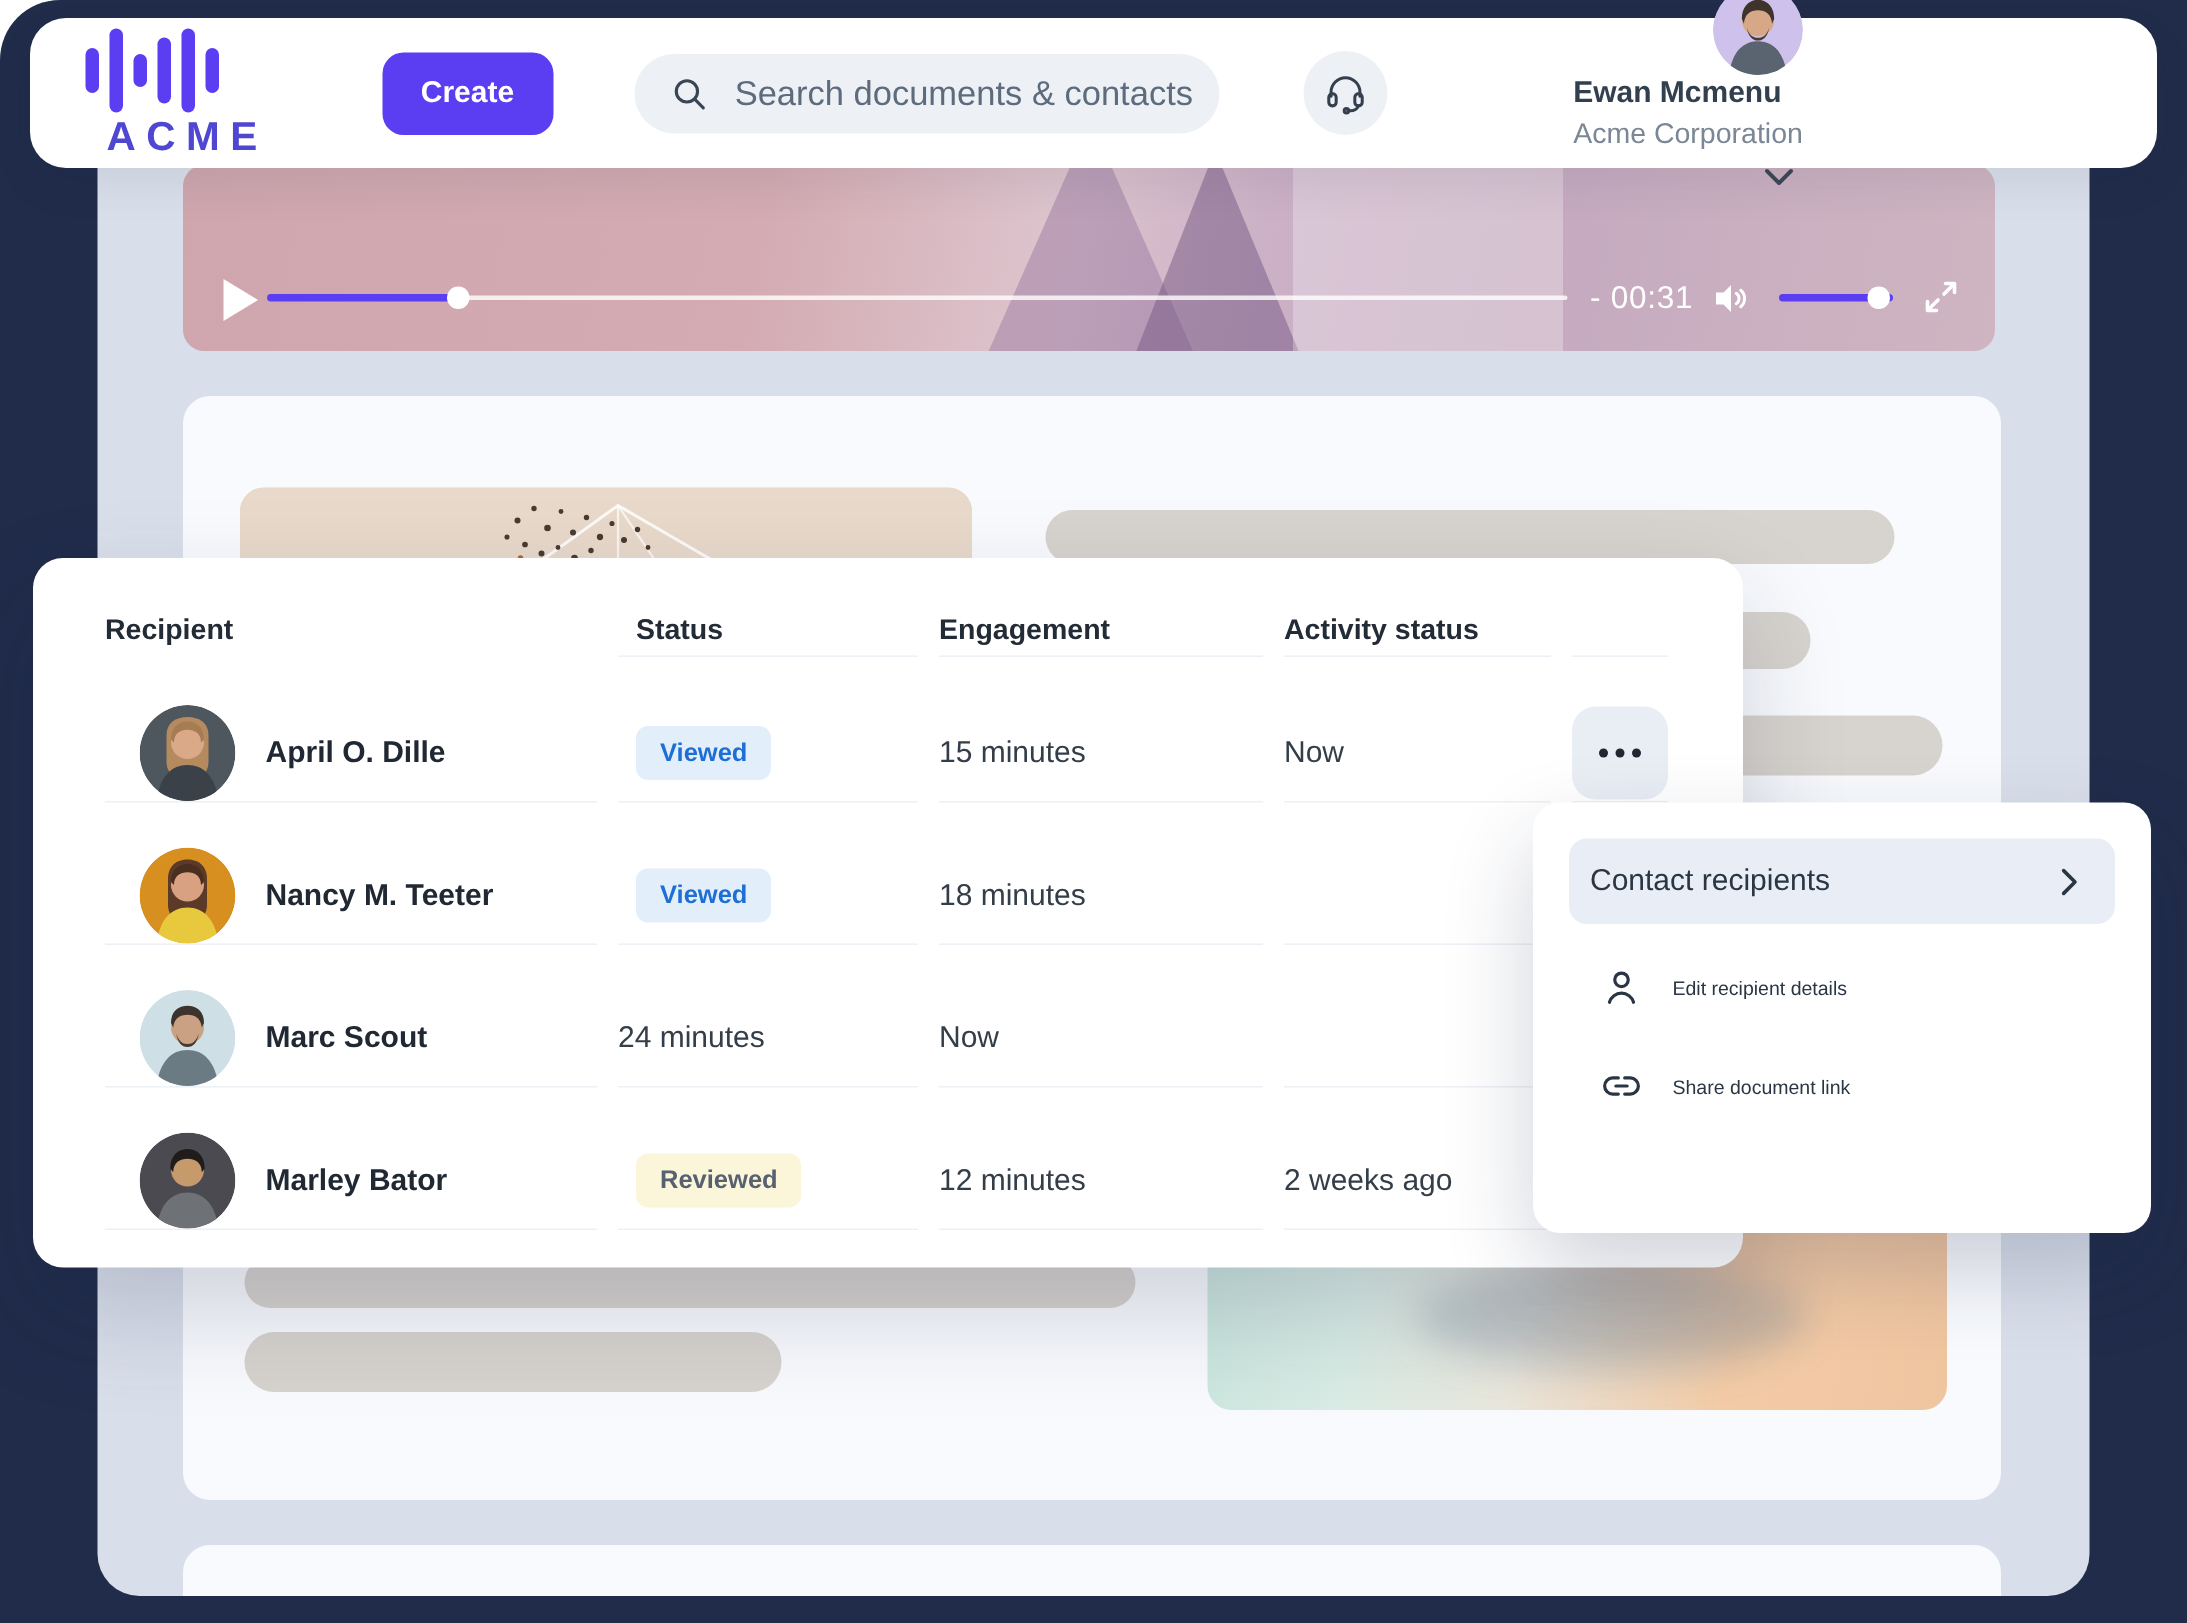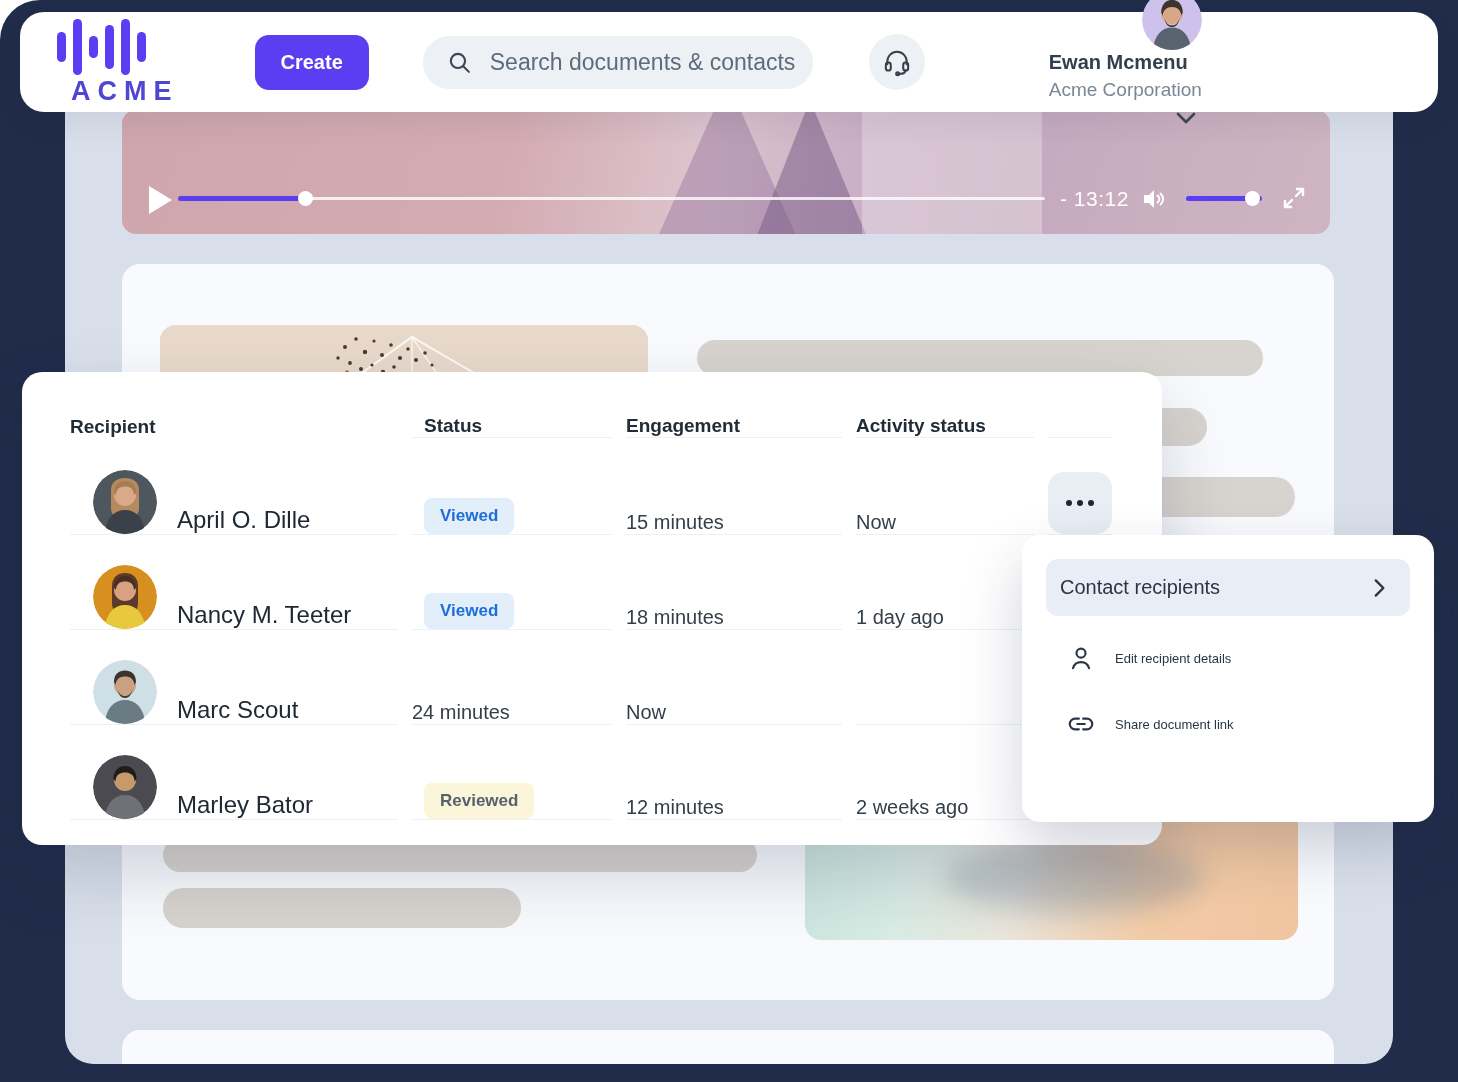--- a/index.html
+++ b/index.html
@@ -93,26 +93,26 @@
   .acct-org{font-size:19px;color:#7b8795;margin-top:3px;}
   .acct-chevron{margin-left:66px;width:32px;height:32px;}
   
   .tablecard{
     position:absolute;left:22px;top:372px;width:1140px;height:473px;background:#fff;border-radius:20px;
     box-shadow:0 30px 70px rgba(25,35,70,.18);
   }
   .tgrid{display:grid;grid-template-columns:328px 200px 216px 178px 64px;column-gap:14px;margin:0 28px 0 48px;}
   .thead{height:66px;}
   .trow{height:95px;}
-  .tcell{display:flex;align-items:flex-end;border-bottom:1px solid #edf0f5;min-width:0;margin-top:32px;}
+  .tcell{display:flex;align-items:center;border-bottom:1px solid #edf0f5;min-width:0;margin-top:32px;}
   .nb{border-bottom:none;}
   .hlabel{font-size:19px;font-weight:600;color:#232c36;}
   .c2pad{padding-left:12px;box-sizing:border-box;}
   .ravatar{width:64px;height:64px;border-radius:50%;overflow:hidden;margin-left:23px;flex:none;}
-  .rname{margin-left:20px;font-size:24px;font-weight:400;color:#202933;white-space:nowrap;}
+  .rname{margin-left:20px;font-size:20px;font-weight:700;color:#202933;white-space:nowrap;}
   .cellval{font-size:20px;color:#343e49;white-space:nowrap;}
   .badge{display:inline-block;padding:8px 16px;border-radius:8px;font-size:17px;font-weight:700;}
   .bg-viewed{background:#e3eefb;color:#1d6fd6;}
   .bg-active{background:#fdeddb;color:#ef8c1e;}
   .bg-reviewed{background:#fbf5da;color:#57616f;}
   .kebab{
     width:64px;height:62px;border-radius:16px;background:#e9edf4;border:none;cursor:pointer;
     display:flex;align-items:center;justify-content:center;gap:5px;
   }
   .kebab i{width:6px;height:6px;border-radius:50%;background:#1f2733;display:block;}
@@ -142,21 +142,21 @@
   <div class="video">
     <div class="tri1"></div>
     <div class="tri2"></div>
     <div class="vid-band"></div>
     <div class="vctrl">
       <div class="play" title="Play"></div>
       <div class="ptrack">
         <div class="pfill"></div>
         <div class="phandle"></div>
       </div>
-      <div class="vtime">- 13:12</div>
+      <div class="vtime">- 00:31</div>
       <div class="vspeaker">
         <svg viewBox="0 0 26 26" width="26" height="26">
           <polygon points="2,9 7,9 12,4 12,22 7,17 2,17" fill="#ffffff"></polygon>
           <path d="M15.5 9.5 a4.2 4.2 0 0 1 0 7" fill="none" stroke="#ffffff" stroke-width="2" stroke-linecap="round"></path>
           <path d="M18.5 7.5 a7.2 7.2 0 0 1 0 11" fill="none" stroke="#ffffff" stroke-width="2" stroke-linecap="round"></path>
         </svg>
       </div>
       <div class="vtrack">
         <div class="vhandle"></div>
       </div>
@@ -344,23 +344,20 @@
         </svg>
       </div>
       <span class="rname">Nancy M. Teeter</span>
     </div>
     <div class="tcell c2pad">
         <span class="badge bg-viewed">Viewed</span>
       </div>
     <div class="tcell">
         <span class="cellval">18 minutes</span>
       </div>
-    <div class="tcell">
-        <span class="cellval">1 day ago</span>
-      </div>
     <div class="tcell"></div>
   </div>
 
   <div class="tgrid trow">
     <div class="tcell">
       <div class="ravatar">
         <svg viewBox="0 0 64 64" width="64" height="64">
           <circle cx="32" cy="32" r="32" fill="#cfdfe6"></circle>
           <path d="M32 40 c11 0 19 8 21 26 H11 c2-18 10-26 21-26 z" fill="#6a7b84"></path>
           <circle cx="32" cy="25" r="11" fill="#caa183"></circle>

